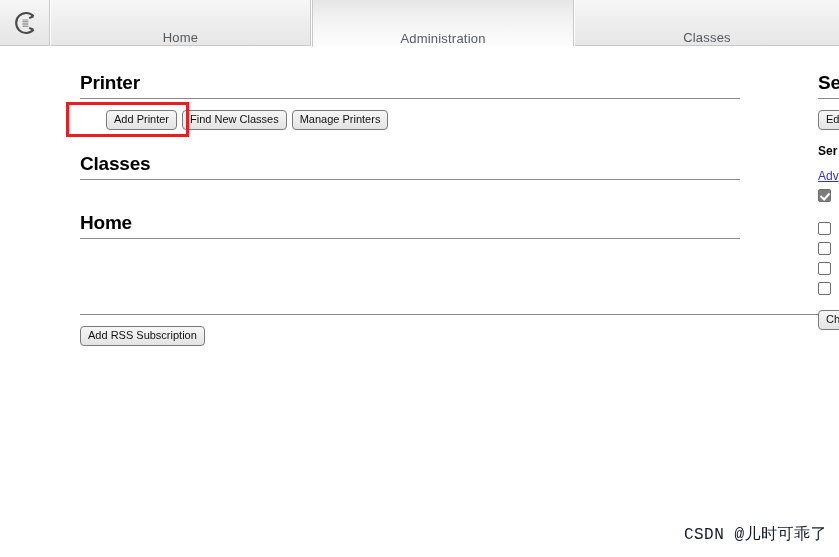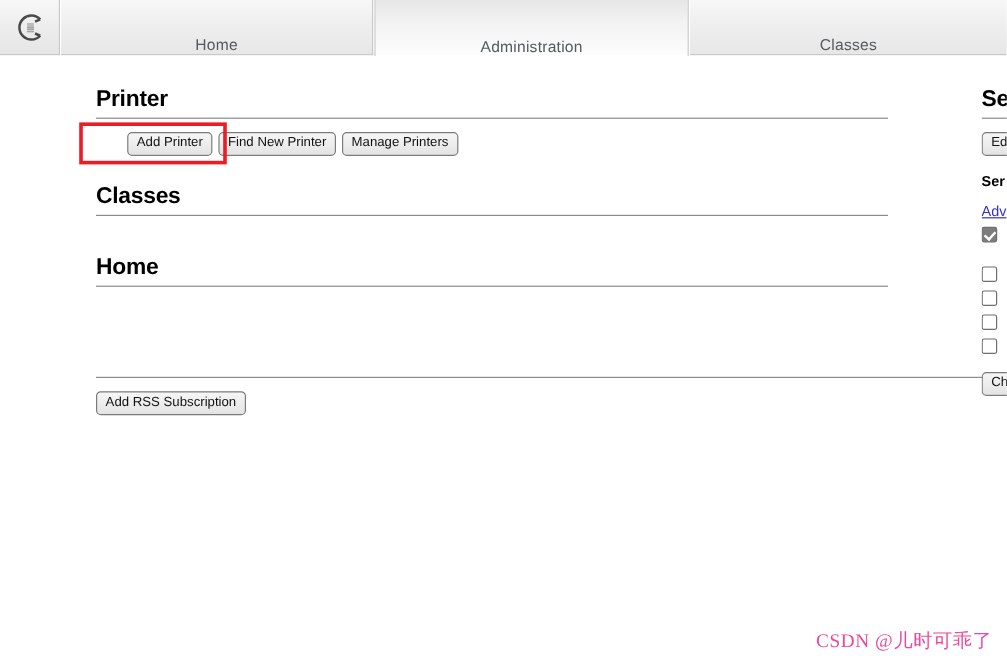--- a/index.html
+++ b/index.html
@@ -204,23 +204,23 @@
     border-top: 1px solid #8a8a8a;
     width: 759px;
     margin: 0 0 11px 0;
   }
 
   
   .watermark {
     position: absolute;
     right: 12px;
     bottom: 12px;
-    font-family: Liberation Serif, serif;
+    font-family: Liberation Mono, monospace;
     font-size: 16px;
-    color: #ec4899;
+    color: #0f172a;
     letter-spacing: 0.5px;
     user-select: none;
     white-space: nowrap;
   }
 </style>
 </head>
 <body>
 
 <div class="tabbar">
 
@@ -258,21 +258,21 @@
   <div class="col-left">
 
     <h2 class="section">Printer</h2>
     <div class="rule"></div>
 
     <div class="btnrow">
       <span class="hl-wrap">
         <span class="hl-box"></span>
         <button class="cups">Add Printer</button>
       </span>
-      <button class="cups">Find New Printer</button>
+      <button class="cups">Find New Classes</button>
       <button class="cups">Manage Printers</button>
     </div>
 
     <div class="spacer-lg"></div>
 
     <h2 class="section">Classes</h2>
     <div class="rule"></div>
 
 
     <div class="spacer-md"></div>

